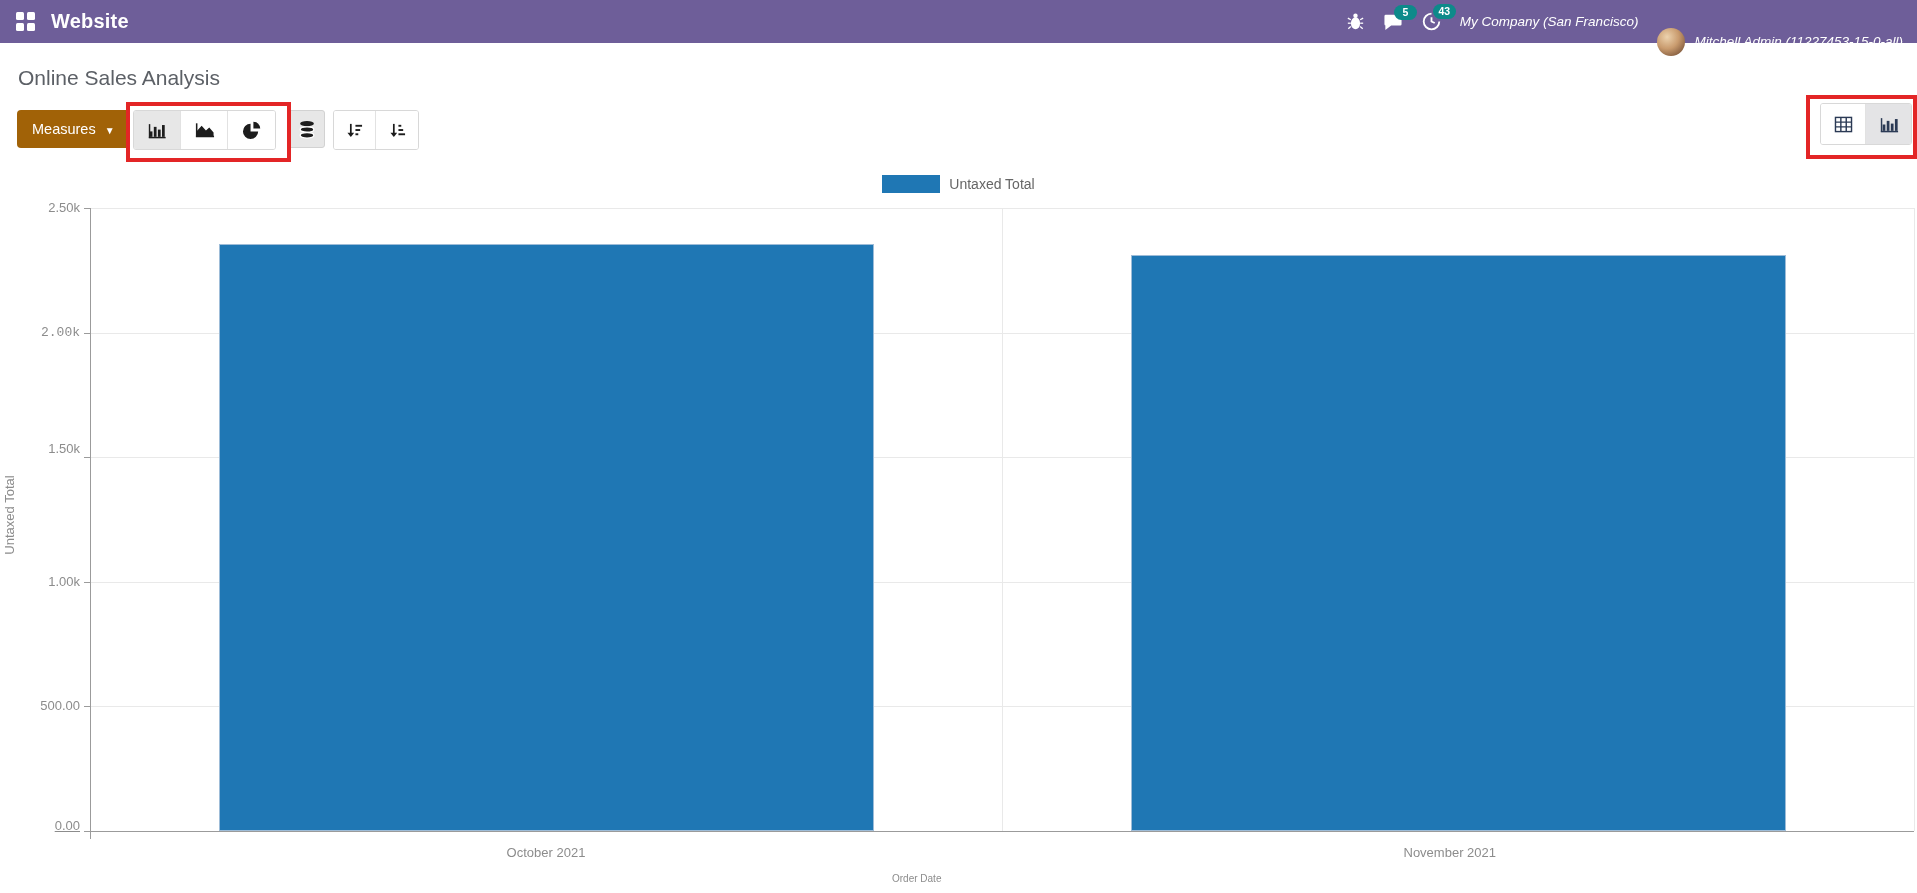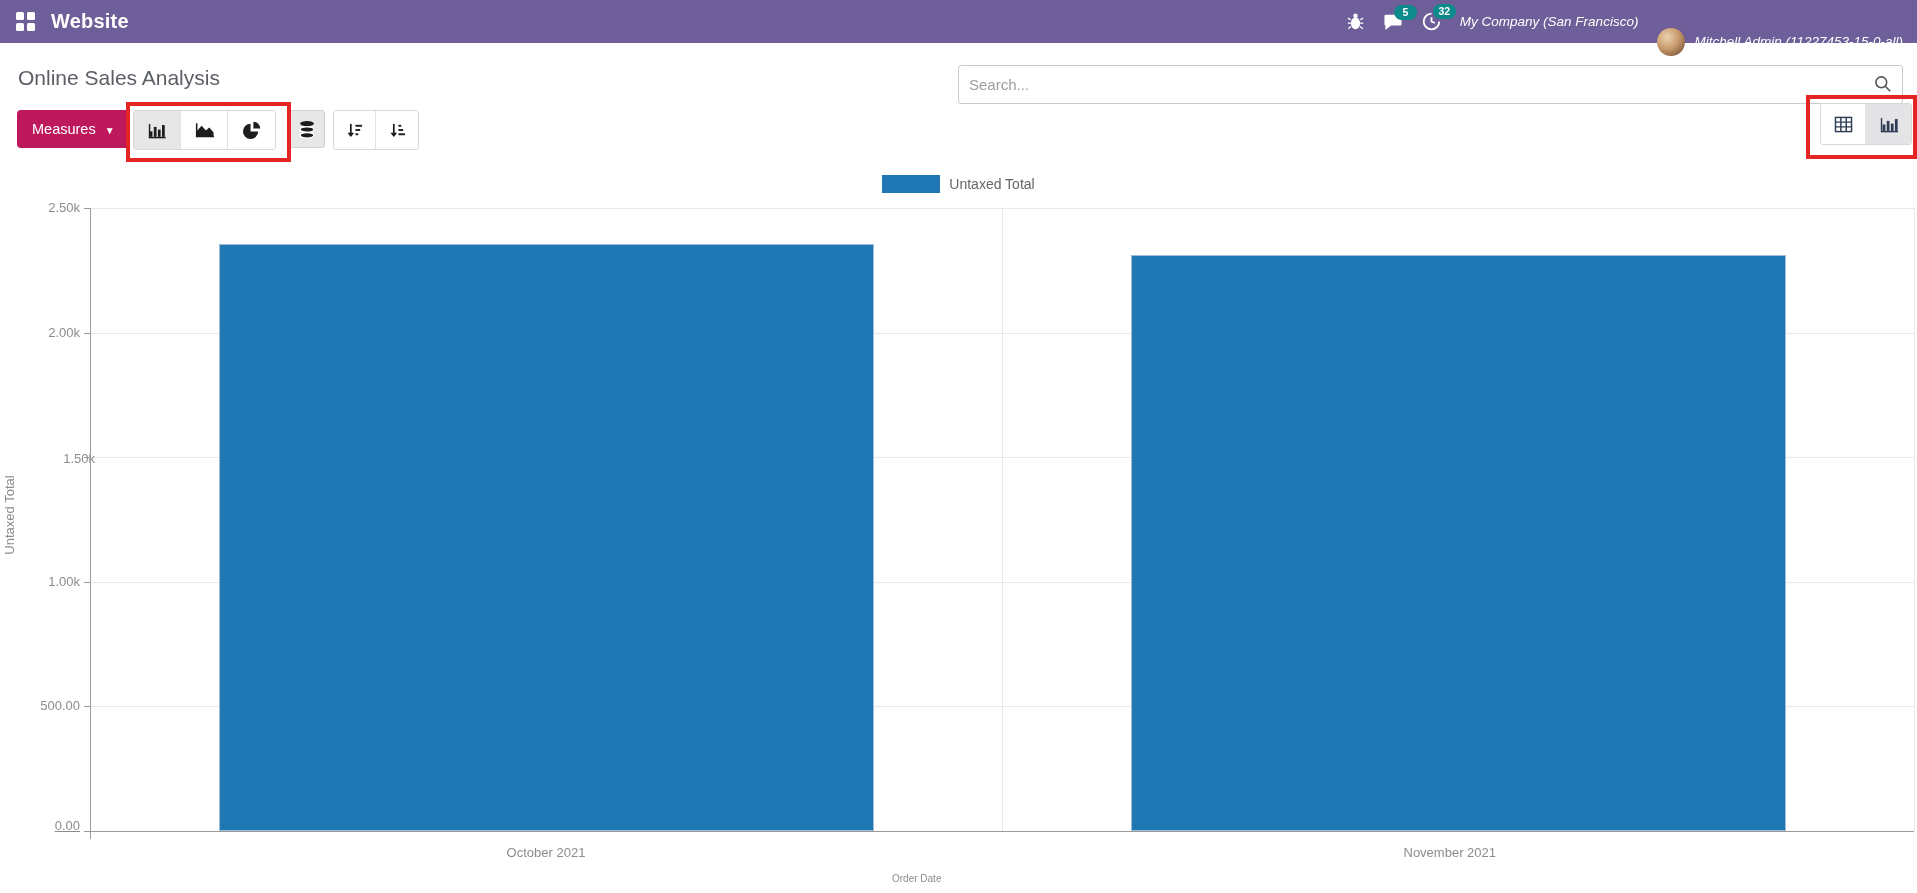--- a/index.html
+++ b/index.html
@@ -18,21 +18,21 @@
   .nav-ico{position:relative;display:flex;align-items:center;cursor:pointer;}
   .badge{position:absolute;top:-8px;left:11px;background:#0d8a8a;color:#fff;font-size:10.5px;
          line-height:15px;min-width:15px;padding:0 4px;border-radius:9px;text-align:center;font-weight:bold;}
   .avatar{width:28px;height:28px;border-radius:50%;
           background:radial-gradient(circle at 36% 32%,#ecd2ae 0%,#c99b6e 45%,#8a6243 78%,#6e4c33 100%);}
   .nav-text{white-space:nowrap;cursor:pointer;font-style:italic;}
 
   
   .page-title{position:absolute;left:18px;top:66px;font-size:21px;color:#5c6066;}
   .btn-measures{position:absolute;left:17px;top:110px;height:38px;padding:0 15px;border:none;border-radius:4px;
-          background:#be185d;color:#fff;font-size:14.5px;font-family:inherit;display:flex;align-items:center;gap:9px;cursor:pointer;}
+          background:#a16207;color:#fff;font-size:14.5px;font-family:inherit;display:flex;align-items:center;gap:9px;cursor:pointer;}
   .caret{font-size:10px;transform:translateY(1px);}
   .btn-group{position:absolute;display:flex;background:#fff;border:1px solid #d8d8d8;border-radius:3px;overflow:hidden;}
   .icon-btn{width:47px;height:38px;display:flex;align-items:center;justify-content:center;background:#fff;
             border:none;border-right:1px solid #e2e2e2;cursor:pointer;padding:0;}
   .icon-btn:last-child{border-right:none;}
   .icon-btn.active{background:#e7e7e7;}
   .single-btn{position:absolute;width:37px;height:38px;display:flex;align-items:center;justify-content:center;
             background:#e7e7e7;border:1px solid #d2d2d2;border-radius:3px;cursor:pointer;padding:0;}
   .annotation{position:absolute;border:4px solid #e32526;pointer-events:none;z-index:20;}
 
@@ -103,21 +103,21 @@
         <svg width="20" height="18" viewBox="0 0 22 20">
             <path d="M3 2 h16 a1.5 1.5 0 0 1 1.5 1.5 v9 a1.5 1.5 0 0 1 -1.5 1.5 H9 l-6.5 5 v-5 H3 a1.5 1.5 0 0 1 -1.5 -1.5 v-9 A1.5 1.5 0 0 1 3 2 Z" fill="#fff"></path>
           </svg>
         <span class="badge">5</span>
       </div>
       <div class="nav-ico">
         <svg width="19" height="19" viewBox="0 0 20 20" fill="none" stroke="#fff" stroke-width="1.9">
           <path d="M10 1.8 a8.2 8.2 0 1 0 8.2 8.2"></path>
           <polyline points="10 5.6 10 10 13.4 11.6"></polyline>
         </svg>
-        <span class="badge">32</span>
+        <span class="badge">43</span>
       </div>
       <div class="nav-text">My Company (San Francisco)</div>
       <div style="display:flex;align-items:center;gap:9px;cursor:pointer;margin-top:40px;">
         <div class="avatar"></div>
         <div class="nav-text">Mitchell Admin (11227453-15-0-all)</div>
       </div>
     </div>
   </div>
 
   <div class="page-title">Online Sales Analysis</div>
@@ -176,29 +176,20 @@
       <svg width="17" height="17" viewBox="0 0 18 18" fill="#1d1d1d">
         <rect x="4.2" y="2" width="1.8" height="12"></rect>
           <path d="M1.5 11.5 L5.1 16 L8.7 11.5 Z"></path>
         <rect x="10" y="3" width="3" height="2"></rect>
           <rect x="10" y="7.5" width="5" height="2"></rect>
           <rect x="10" y="12" width="7" height="2"></rect>
       </svg>
     </button>
   </div>
 
-  <div class="search-wrap">
-    <input class="search-input" type="text" placeholder="Search..." style="">
-    <span class="search-icon">
-      <svg width="18" height="18" viewBox="0 0 18 18" fill="none" stroke="#555" stroke-width="1.6">
-        <circle cx="7.3" cy="7.3" r="5.4"></circle>
-          <line x1="11.5" y1="11.5" x2="16.2" y2="16.2"></line>
-      </svg>
-    </span>
-  </div>
 
 
   <div class="view-switcher">
     <button class="view-btn">
       <svg width="19" height="17" viewBox="0 0 20 18" fill="none" stroke="#2b3a55" stroke-width="1.5">
         <rect x="1.5" y="1.5" width="17" height="15"></rect>
         <line x1="1.5" y1="6.5" x2="18.5" y2="6.5"></line>
           <line x1="1.5" y1="11.5" x2="18.5" y2="11.5"></line>
         <line x1="7.2" y1="1.5" x2="7.2" y2="16.5"></line>
           <line x1="12.9" y1="1.5" x2="12.9" y2="16.5"></line>
@@ -223,24 +214,24 @@
   </div>
 
   <div class="y-axis-title">Untaxed Total</div>
 
   <div>
       <div class="gridline-h" style="left: 90px; top: 208px; width: 1824px;"></div>
       <div class="tick-mark" style="left: 84px; top: 208px;"></div>
       <div class="y-tick-label" style="top: 200px; width: 80px;">2.50k</div>
       <div class="gridline-h" style="left: 90px; top: 332.6px; width: 1824px;"></div>
       <div class="tick-mark" style="left: 84px; top: 332.6px;"></div>
-      <div class="y-tick-label" style="top: 324.6px; width: 80px;">2.00k</div>
+      <div class="y-tick-label" style="top: 324.6px; width: 80px; font-family: Liberation Mono, monospace;">2.00k</div>
       <div class="gridline-h" style="left: 90px; top: 457.2px; width: 1824px;"></div>
       <div class="tick-mark" style="left: 84px; top: 457.2px;"></div>
-      <div class="y-tick-label" style="top: 451px; width: 80px; margin-left: 15px;">1.50k</div>
+      <div class="y-tick-label" style="top: 441px; width: 80px;">1.50k</div>
       <div class="gridline-h" style="left: 90px; top: 581.8px; width: 1824px;"></div>
       <div class="tick-mark" style="left: 84px; top: 581.8px;"></div>
       <div class="y-tick-label" style="top: 573.8px; width: 80px;">1.00k</div>
       <div class="gridline-h" style="left: 90px; top: 706.4px; width: 1824px;"></div>
       <div class="tick-mark" style="left: 84px; top: 706.4px;"></div>
       <div class="y-tick-label" style="top: 698.4px; width: 80px;">500.00</div>
       <div class="tick-mark" style="left: 84px; top: 831px;"></div>
       <div class="y-tick-label" style="top: 818px; width: 80px; text-decoration: underline;">0.00</div>
       <div class="gridline-v" style="left: 1002px; top: 208px; height: 623px;"></div>
       <div class="gridline-v" style="left: 1914px; top: 208px; height: 623px;"></div>

